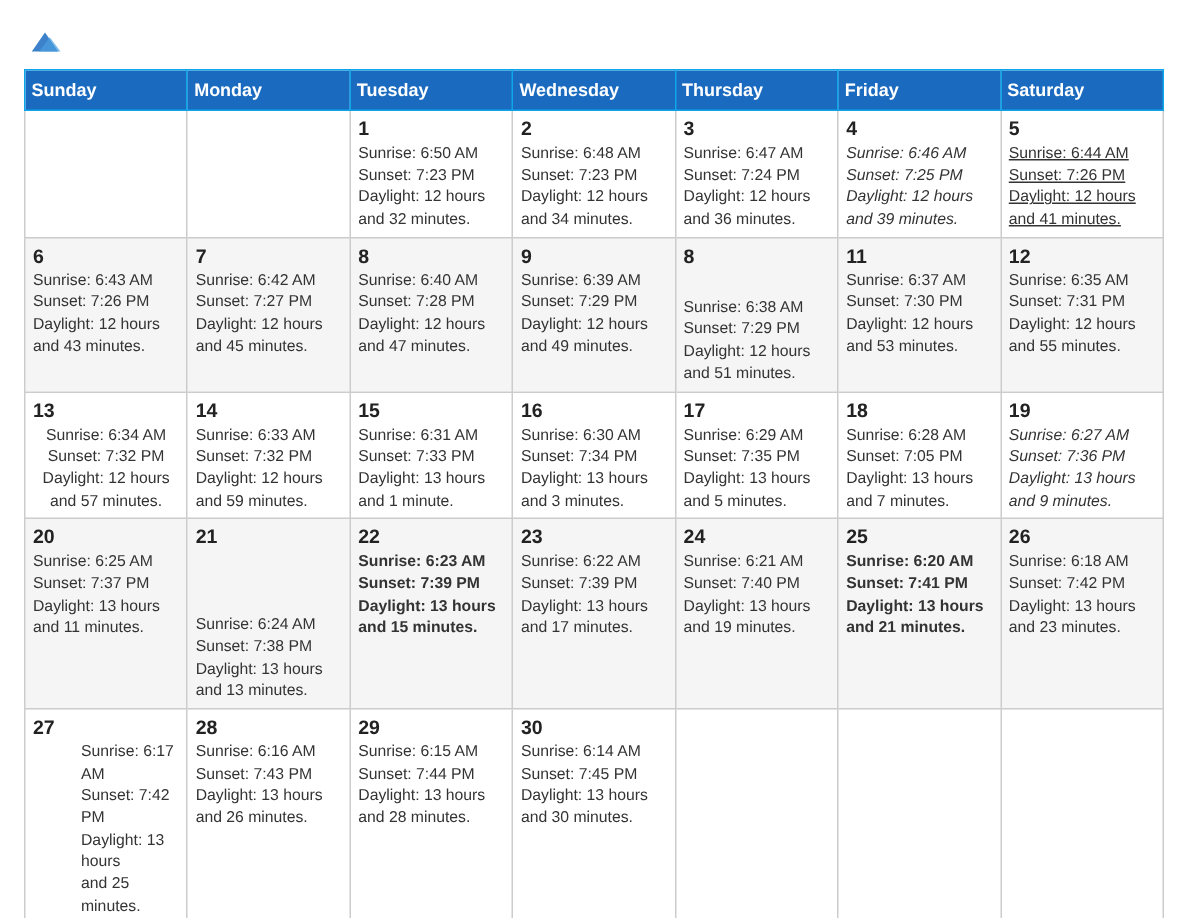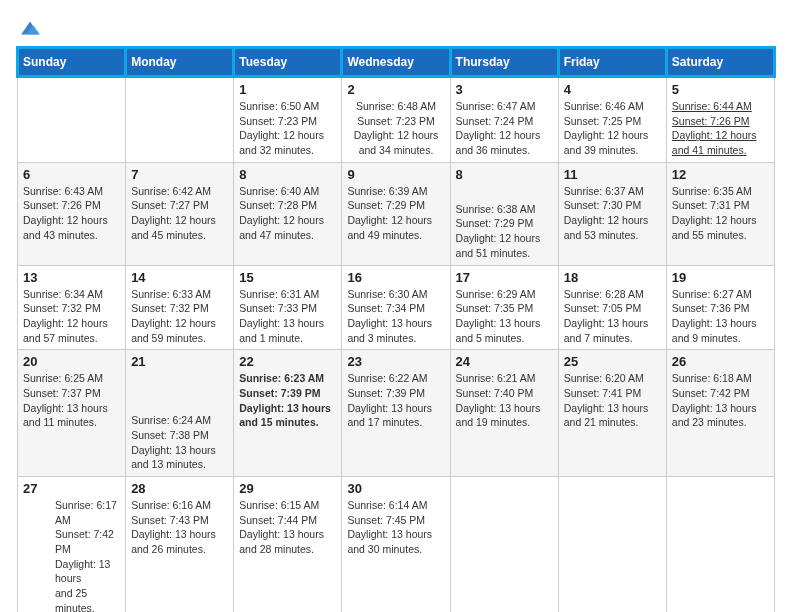--- a/index.html
+++ b/index.html
@@ -51,21 +51,21 @@
       width: 100%;
       border-collapse: collapse;
       font-size: 11px;
     }
     .calendar-table th {
       background-color: #1a6bbf;
       color: #fff;
       padding: 6px 4px;
       text-align: left;
       font-size: 12px;
-      border: 3px solid #0ea5e9;
+      border: 1px solid #0ea5e9;
     }
     .calendar-table td {
       border: 1px solid #ccc;
       vertical-align: top;
       padding: 4px 5px;
       height: 80px;
       width: 107px;
       background: #fff;
     }
     .cell-number {
@@ -127,35 +127,35 @@
         <td class="empty-cell"></td>
         <td>
           <span class="cell-number">1</span>
           <div class="cell-info" style="white-space: pre-line;">Sunrise: 6:50 AM
 Sunset: 7:23 PM
 Daylight: 12 hours
 and 32 minutes.</div>
         </td>
         <td>
           <span class="cell-number">2</span>
-          <div class="cell-info" style="white-space: pre-line; text-align: center;">Sunrise: 6:48 AM
+          <div class="cell-info" style="white-space: pre-line;">Sunrise: 6:48 AM
 Sunset: 7:23 PM
 Daylight: 12 hours
 and 34 minutes.</div>
         </td>
         <td>
           <span class="cell-number">3</span>
           <div class="cell-info" style="white-space: pre-line;">Sunrise: 6:47 AM
 Sunset: 7:24 PM
 Daylight: 12 hours
 and 36 minutes.</div>
         </td>
         <td>
           <span class="cell-number">4</span>
-          <div class="cell-info" style="white-space: pre-line;">Sunrise: 6:46 AM
+          <div class="cell-info" style="white-space: pre-line; font-style: italic;">Sunrise: 6:46 AM
 Sunset: 7:25 PM
 Daylight: 12 hours
 and 39 minutes.</div>
         </td>
         <td>
           <span class="cell-number">5</span>
           <div class="cell-info" style="white-space: pre-line; text-decoration: underline;">Sunrise: 6:44 AM
 Sunset: 7:26 PM
 Daylight: 12 hours
 and 41 minutes.</div>
@@ -208,21 +208,21 @@
           <span class="cell-number">12</span>
           <div class="cell-info" style="white-space: pre-line;">Sunrise: 6:35 AM
 Sunset: 7:31 PM
 Daylight: 12 hours
 and 55 minutes.</div>
         </td>
       </tr>
       <tr>
         <td>
           <span class="cell-number">13</span>
-          <div class="cell-info" style="white-space: pre-line;">Sunrise: 6:34 AM
+          <div class="cell-info" style="white-space: pre-line; text-align: center;">Sunrise: 6:34 AM
 Sunset: 7:32 PM
 Daylight: 12 hours
 and 57 minutes.</div>
         </td>
         <td>
           <span class="cell-number">14</span>
           <div class="cell-info" style="white-space: pre-line;">Sunrise: 6:33 AM
 Sunset: 7:32 PM
 Daylight: 12 hours
 and 59 minutes.</div>
@@ -250,21 +250,21 @@
         </td>
         <td>
           <span class="cell-number">18</span>
           <div class="cell-info" style="white-space: pre-line;">Sunrise: 6:28 AM
 Sunset: 7:05 PM
 Daylight: 13 hours
 and 7 minutes.</div>
         </td>
         <td>
           <span class="cell-number">19</span>
-          <div class="cell-info" style="white-space: pre-line;">Sunrise: 6:27 AM
+          <div class="cell-info" style="white-space: pre-line; font-style: italic;">Sunrise: 6:27 AM
 Sunset: 7:36 PM
 Daylight: 13 hours
 and 9 minutes.</div>
         </td>
       </tr>
       <tr class="row-alt">
         <td>
           <span class="cell-number">20</span>
           <div class="cell-info" style="white-space: pre-line;">Sunrise: 6:25 AM
 Sunset: 7:37 PM
@@ -294,21 +294,21 @@
         </td>
         <td>
           <span class="cell-number">24</span>
           <div class="cell-info" style="white-space: pre-line;">Sunrise: 6:21 AM
 Sunset: 7:40 PM
 Daylight: 13 hours
 and 19 minutes.</div>
         </td>
         <td>
           <span class="cell-number">25</span>
-          <div class="cell-info" style="white-space: pre-line;">Sunrise: 6:20 AM
+          <div class="cell-info" style="white-space: pre-line; font-weight: bold;">Sunrise: 6:20 AM
 Sunset: 7:41 PM
 Daylight: 13 hours
 and 21 minutes.</div>
         </td>
         <td>
           <span class="cell-number">26</span>
           <div class="cell-info" style="white-space: pre-line;">Sunrise: 6:18 AM
 Sunset: 7:42 PM
 Daylight: 13 hours
 and 23 minutes.</div>

